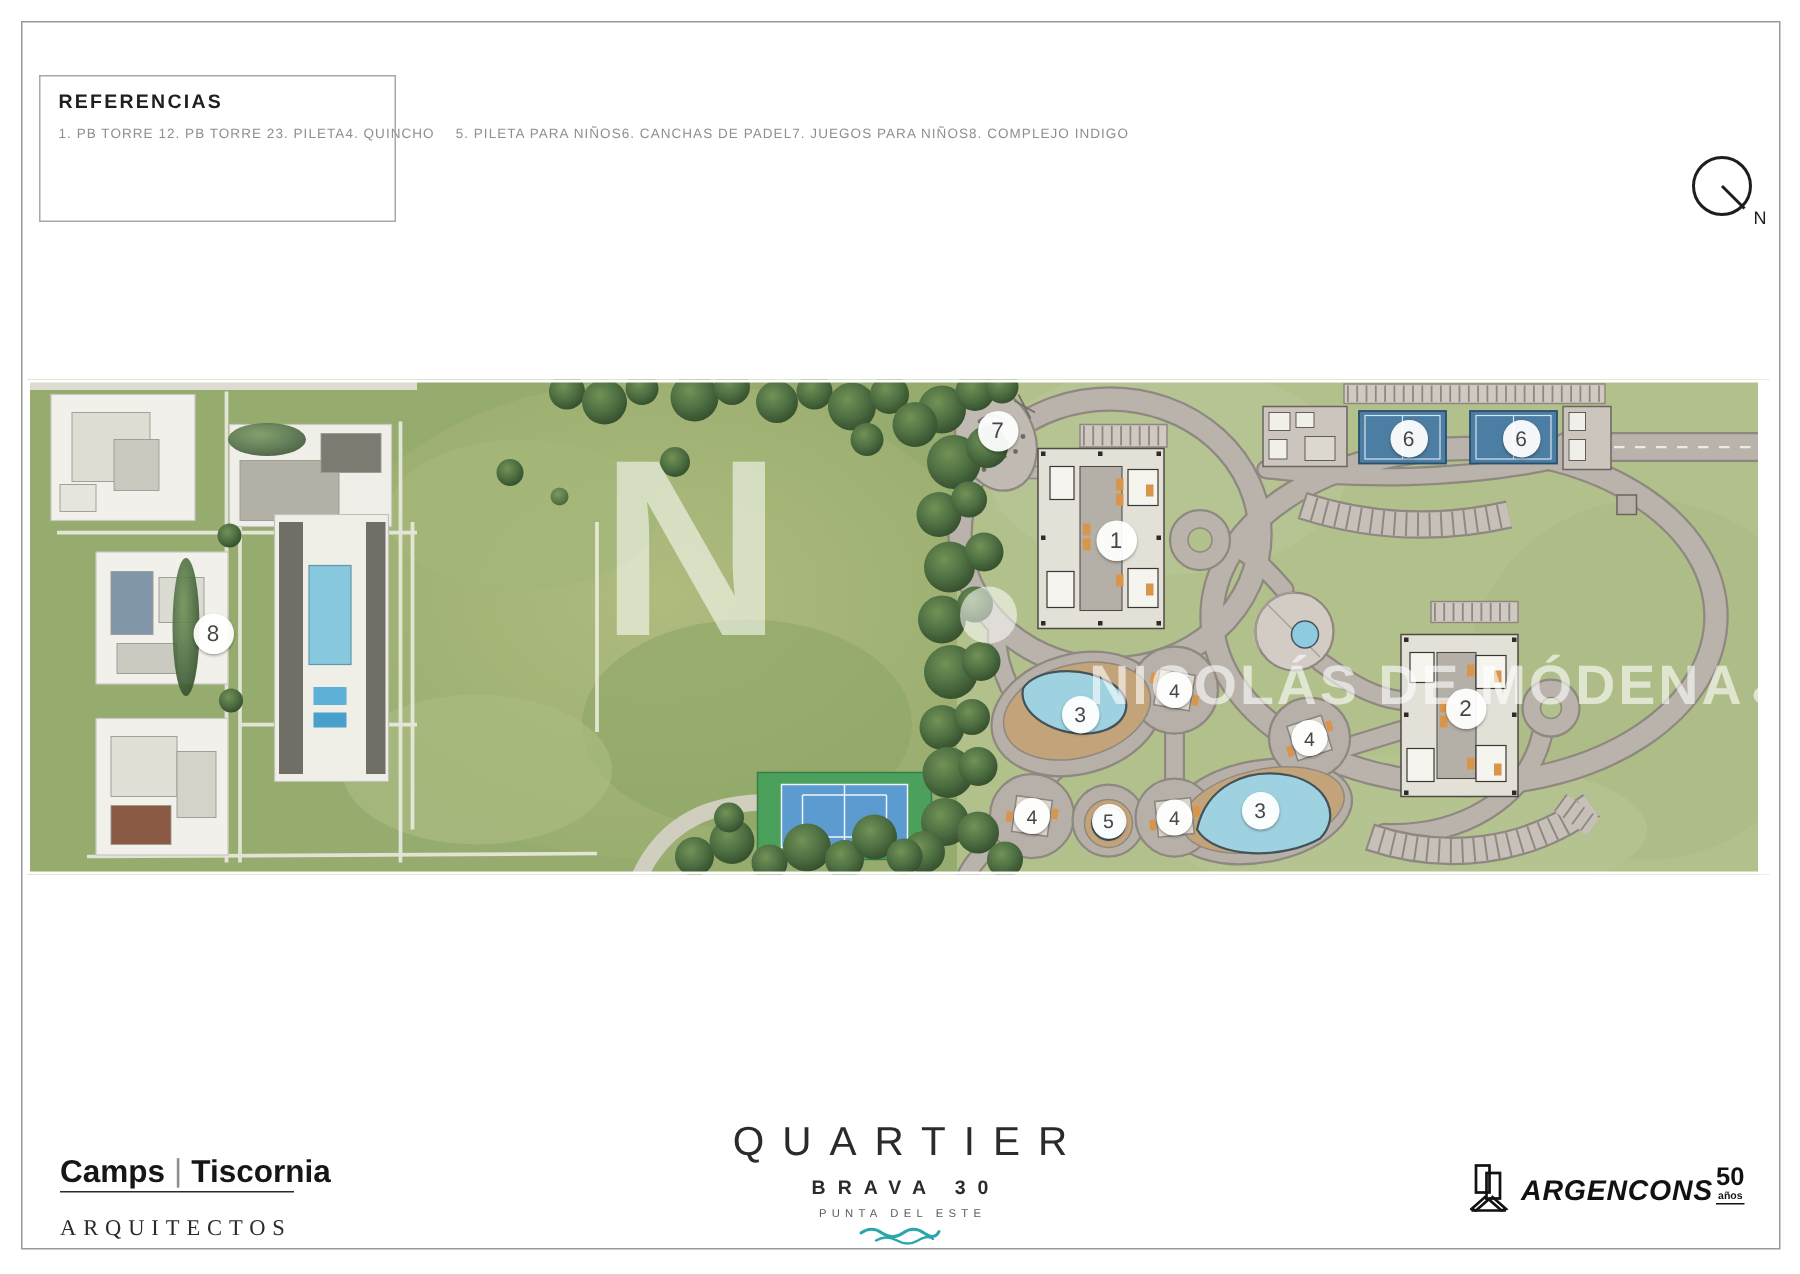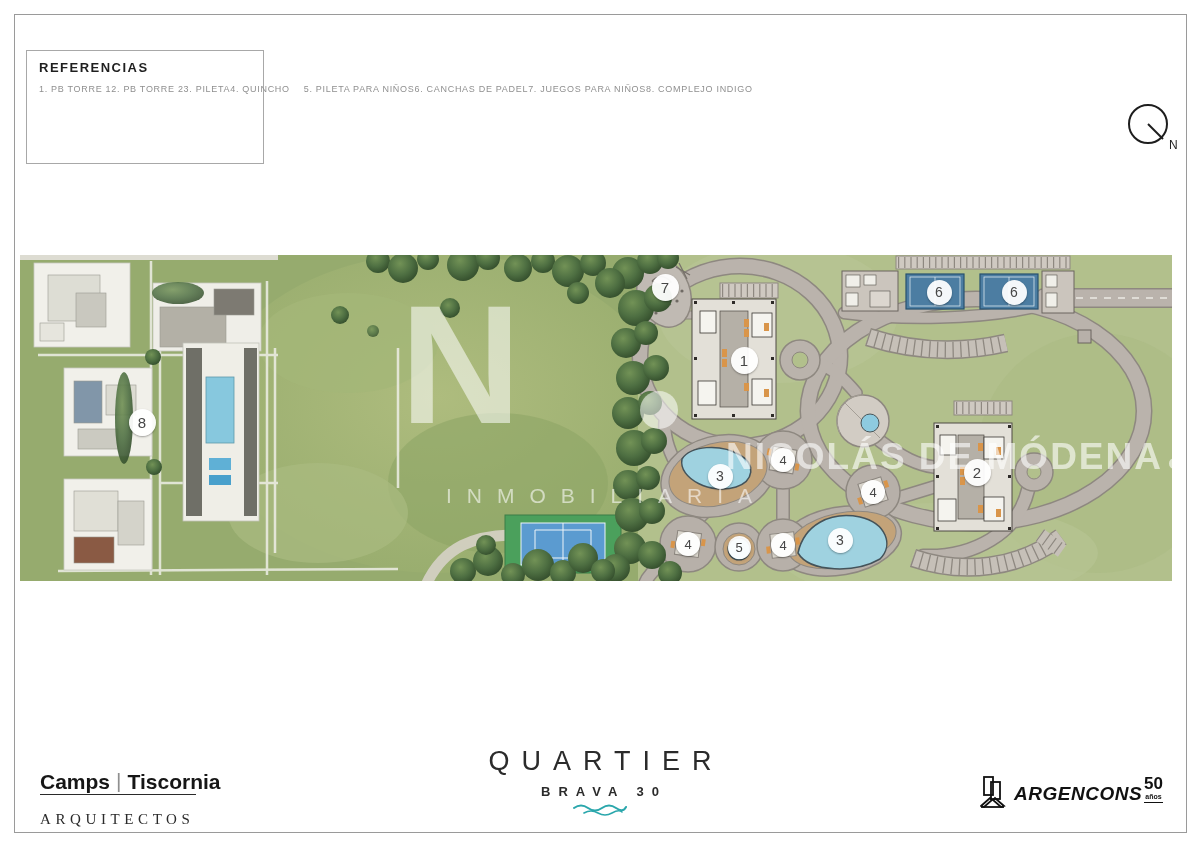--- a/index.html
+++ b/index.html
@@ -1,21 +1,21 @@
 <!DOCTYPE html>
 <html><head>
 <meta charset="utf-8">
 <style>
   html,body{margin:0;padding:0;background:#ffffff;}
   body{font-family:"Liberation Sans","DejaVu Sans",sans-serif;}
   #page{position:relative;width:1200px;height:849px;background:#ffffff;overflow:hidden;}
   .frame{position:absolute;left:14px;top:14px;right:13px;bottom:16px;border:1px solid #9a9a9a;}
 
   
-  .legend{position:absolute;left:26px;top:50px;width:238px;height:114px;border:1px solid #a8a8a8;background:#fff;box-sizing:border-box;padding:9px 10px 6px 12px;}
+  .legend{position:absolute;left:26px;top:50px;width:238px;height:98px;border:1px solid #a8a8a8;background:#fff;box-sizing:border-box;padding:9px 10px 6px 12px;}
   .legend-title{font-size:13px;font-weight:bold;letter-spacing:1.5px;color:#1f1f1f;margin-bottom:7px;}
   .legend-cols{display:flex;gap:14px;}
   .legend-col{display:flex;flex-direction:row;}
   .legend-item{font-size:9px;line-height:15px;letter-spacing:0.7px;color:#8f8f8f;white-space:nowrap;}
 
   
   .sheet-title{position:absolute;top:48px;right:37px;font-size:20px;font-weight:bold;letter-spacing:5px;word-spacing:10px;color:#2d2d2d;}
   .compass{position:absolute;left:1127px;top:103px;width:56px;height:52px;}
   .compass svg{display:block;}
 
@@ -429,36 +429,36 @@
         <div class="marker" style="left: 658px; top: 279px; width: 24px; height: 24px; font-size: 13px;">4</div>
         <div class="marker" style="left: 709.5px; top: 282.5px; width: 23px; height: 23px; font-size: 13px;">5</div>
         <div class="marker" style="left: 753px; top: 280px; width: 24px; height: 24px; font-size: 13px;">4</div>
         <div class="marker" style="left: 809.5px; top: 274.5px; width: 25px; height: 25px; font-size: 14px;">3</div>
       </div>
 
     <div class="watermark">
       <div class="wm-n">N</div>
       <div class="wm-dot"></div>
       <div class="wm-name"><span>NICOLÁS DE MÓDENA</span><span class="wm-enddot"></span></div>
-      <div class="wm-sub">INMOBILIARIA</div>
     </div>
   </div>
 
   <div class="arch">
     <div class="arch-names">
       <span>Camps</span>
       <span class="arch-sep">|</span>
       <span>Tiscornia</span>
     </div>
     <div class="arch-sub">ARQUITECTOS</div>
   </div>
 
   <div class="brand">
     <div class="brand-name">QUARTIER</div>
     <div class="brand-line2">BRAVA 30</div>
+    <div class="brand-line3">PUNTA DEL ESTE</div>
     <div class="brand-wave">
       <svg width="56" height="14" viewBox="0 0 56 14">
         <path d="M 2,6 Q 9,1 16,6 T 30,6 T 44,6 T 54,5" fill="none" stroke="#2ba7ac" stroke-width="2" stroke-linecap="round"></path>
         <path d="M 12,11 Q 19,7 26,11 T 40,11 T 50,10" fill="none" stroke="#2ba7ac" stroke-width="1.6" stroke-linecap="round"></path>
       </svg>
     </div>
   </div>
 
   <div class="dev">
     <span class="dev-icon">

